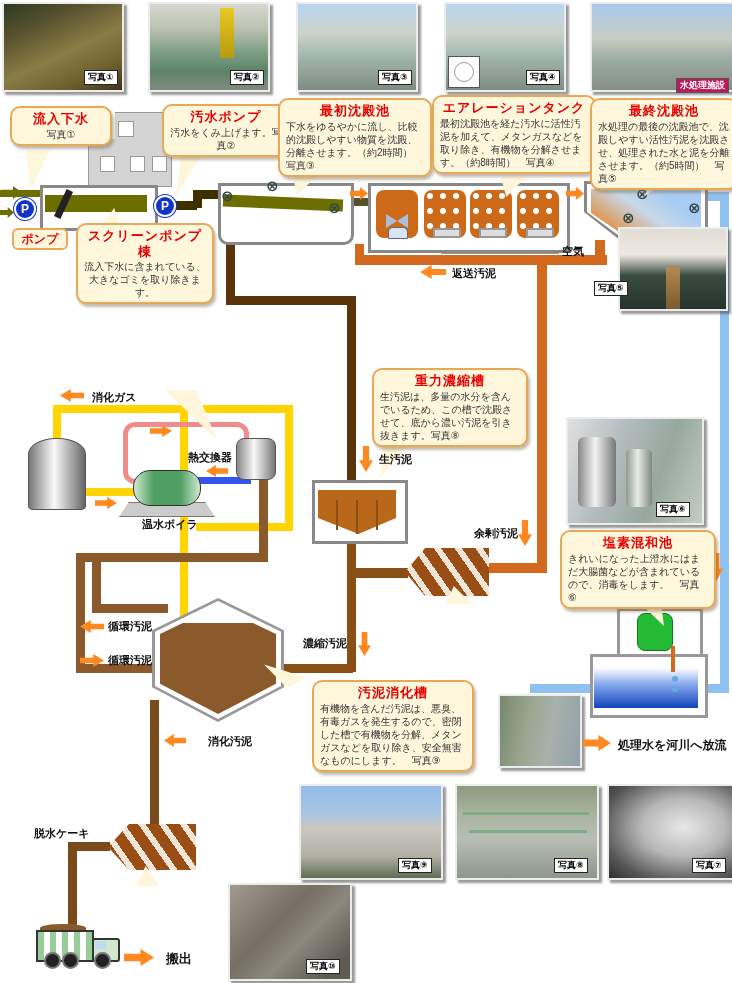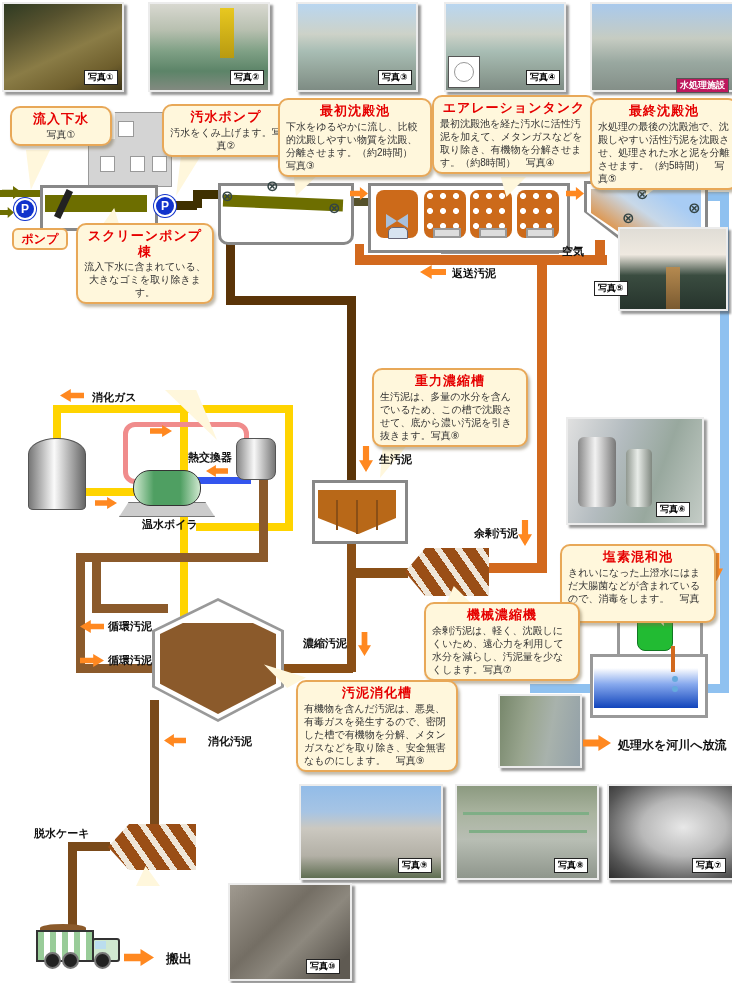--- a/index.html
+++ b/index.html
@@ -292,26 +292,22 @@
     <p>水処理の最後の沈殿池で、沈殿しやすい活性汚泥を沈殿させ、処理された水と泥を分離させます。（約5時間）　写真⑤</p>
     </div>
   <div class="co" style="left:76px;top:223px;width:122px">
     <h4>スクリーンポンプ棟</h4>
     <p class="ctr">流入下水に含まれている、大きなゴミを取り除きます。</p>
     </div>
   <div class="co" style="left:372px;top:368px;width:140px">
     <h4>重力濃縮槽</h4>
     <p>生汚泥は、多量の水分を含んでいるため、この槽で沈殿させて、底から濃い汚泥を引き抜きます。写真⑧</p>
     </div>
-  <div class="co" style="left:560px;top:544px;width:140px">
+  <div class="co" style="left:560px;top:530px;width:140px">
     <h4>塩素混和池</h4>
     <p>きれいになった上澄水にはまだ大腸菌などが含まれているので、消毒をします。　写真⑥</p>
     </div>
-  <div class="co" style="left:424px;top:602px;width:140px">
-    <h4>機械濃縮機</h4>
-    <p>余剰汚泥は、軽く、沈殿しにくいため、遠心力を利用して水分を減らし、汚泥量を少なくします。写真⑦</p>
-    </div>
-  <div class="co" style="left:296px;top:680px;width:146px">
+  <div class="co" style="left:312px;top:680px;width:146px">
     <h4>汚泥消化槽</h4>
     <p>有機物を含んだ汚泥は、悪臭、有毒ガスを発生するので、密閉した槽で有機物を分解、メタンガスなどを取り除き、安全無害なものにします。　写真⑨</p>
     </div>
 
 </div>
 
 </body></html>

